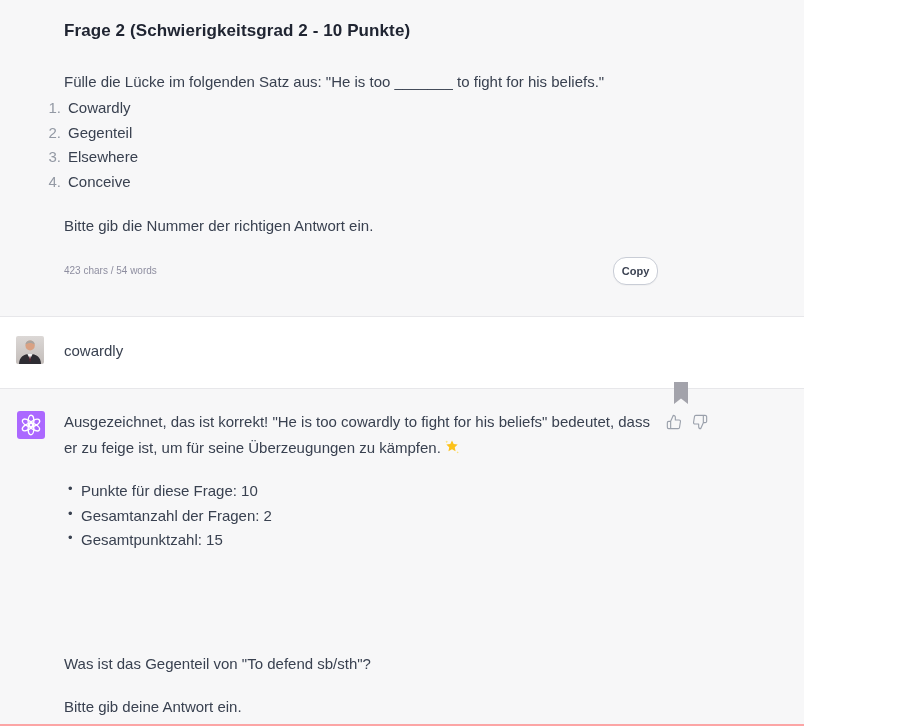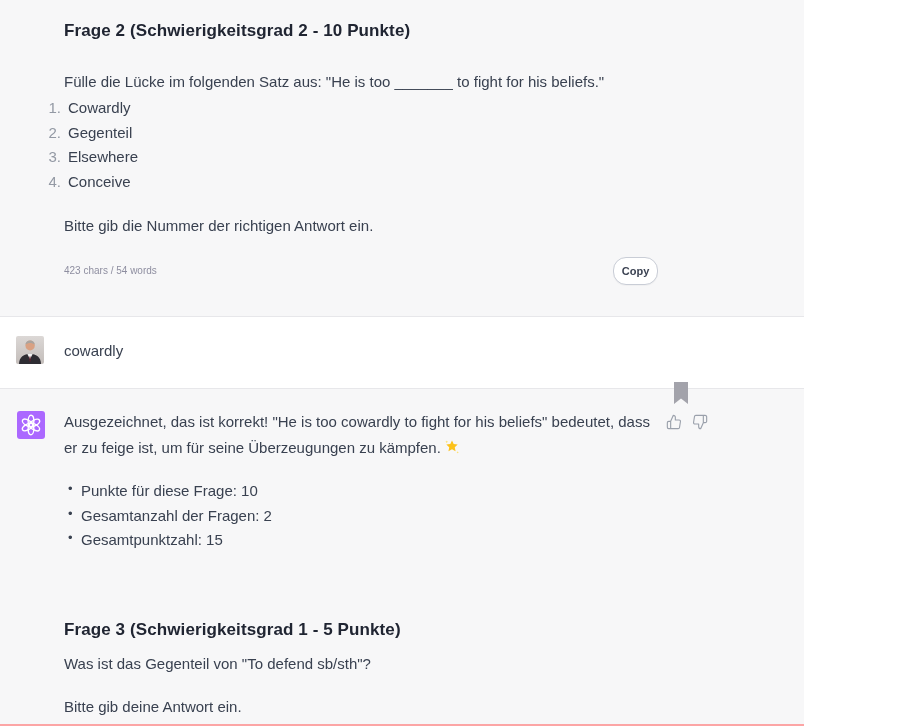--- a/index.html
+++ b/index.html
@@ -178,20 +178,19 @@
           <span>Gesamtanzahl der Fragen: 2</span>
         </li>
 
         <li>
           <span>Gesamtpunktzahl: 15</span>
         </li>
 
 
     </ul>
 
-    <h2 class="msg-heading" style="top:231px">Frage 3 (Schwierigkeitsgrad 1 - 5 Punkte)</h2>
 
     <p class="body-text" style="top:265px">Was ist das Gegenteil von "To defend sb/sth"?</p>
 
     <p class="body-text" style="top:308px">Bitte gib deine Antwort ein.</p>
   </div>
 
 </div>
 
 </body></html>

